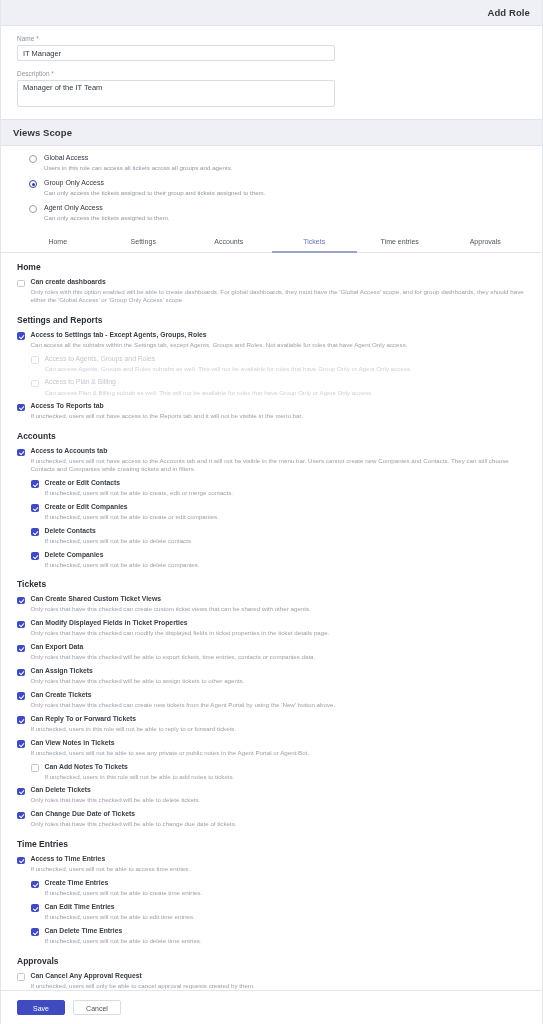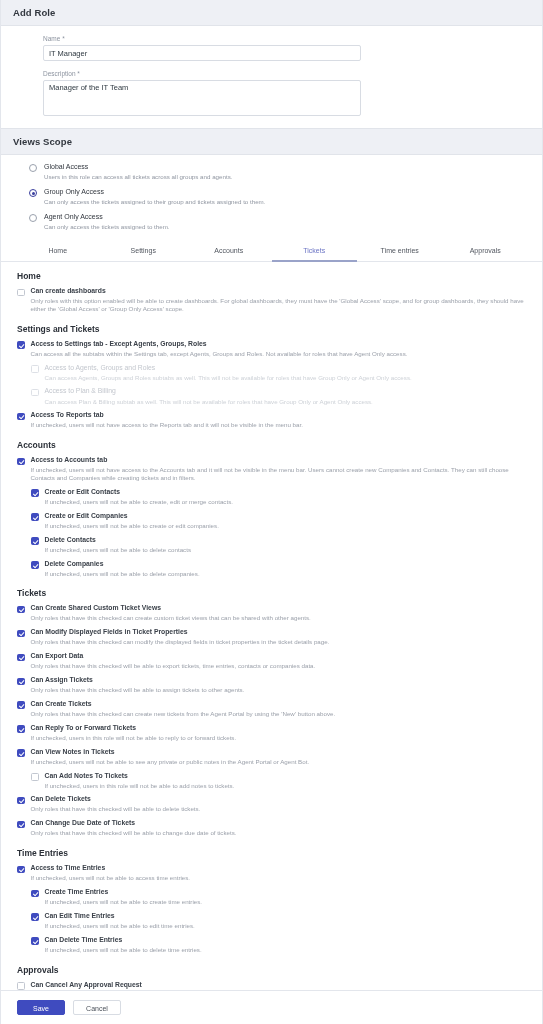--- a/index.html
+++ b/index.html
@@ -19,34 +19,34 @@
   .bar {
     background:#eef0f5;
     border-top:1px solid #e1e4ea;
     border-bottom:1px solid #e1e4ea;
     padding:7px 12px 7px 12px;
     font-size:9.5px;
     font-weight:bold;
     color:#32373f;
     letter-spacing:.1px;
   }
-  .bar.top { border-top:none; }
+  .bar.top { border-top:none;text-align:right; }
 
   
   .form { padding:9px 12px 10px 16px; }
-  .field { margin-bottom:9px;margin-left:26px; }
+  .field { margin-bottom:9px; }
   .field:last-child { margin-bottom:2px; }
   .flabel { font-size:6.5px; color:#8d94a0; display:block; margin-bottom:3px; }
   .tbox {
     width:318px; height:16px; border:1px solid #d8dce3; border-radius:2px;
     background:#fff; font-size:7.5px; color:#2f3941; padding:0 5px;
     font-family:"Liberation Sans", sans-serif; outline:none; display:block;
   }
   .tarea {
-    width:318px; height:36px; border:1px solid #d8dce3; border-radius:2px;
+    width:318px; height:27px; border:1px solid #d8dce3; border-radius:2px;
     background:#fff; font-size:7.5px; color:#2f3941; padding:3px 5px;
     font-family:"Liberation Sans", sans-serif; outline:none; resize:none;
     display:block; line-height:1.1; overflow:hidden;
   }
 
   
   .scope { padding:8px 12px 9px 28px; }
   .radio-row { display:flex; align-items:flex-start; margin-bottom:7px; }
   .radio-row:last-child { margin-bottom:0; }
   .radio {
@@ -167,21 +167,21 @@
         <div class="grp-title">Home</div>
         <div class="cb-row">
           <span class="cb"></span>
           <span class="c-txt">
             <span class="c-title">Can create dashboards</span>
             <span class="c-desc">Only roles with this option enabled will be able to create dashboards. For global dashboards, they must have the 'Global Access' scope, and for group dashboards, they should have either the 'Global Access' or 'Group Only Access' scope.</span>
           </span>
         </div>
       </div>
       <div class="grp">
-        <div class="grp-title">Settings and Tickets</div>
+        <div class="grp-title">Settings and Reports</div>
         <div class="cb-row">
           <span class="cb on"></span>
           <span class="c-txt">
             <span class="c-title">Access to Settings tab - Except Agents, Groups, Roles</span>
             <span class="c-desc">Can access all the subtabs within the Settings tab, except Agents, Groups and Roles. Not available for roles that have Agent Only access.</span>
           </span>
         </div>
         <div class="cb-row indent disabled">
           <span class="cb dis"></span>
           <span class="c-txt">

